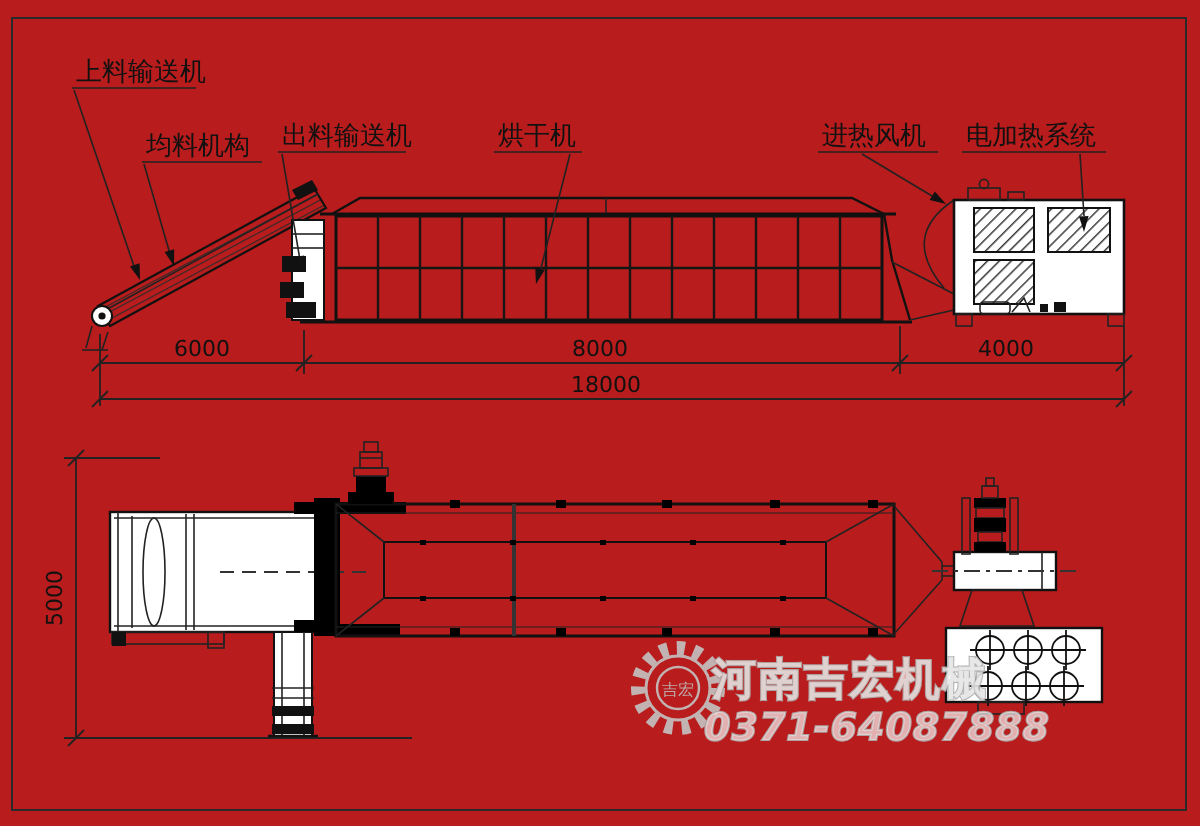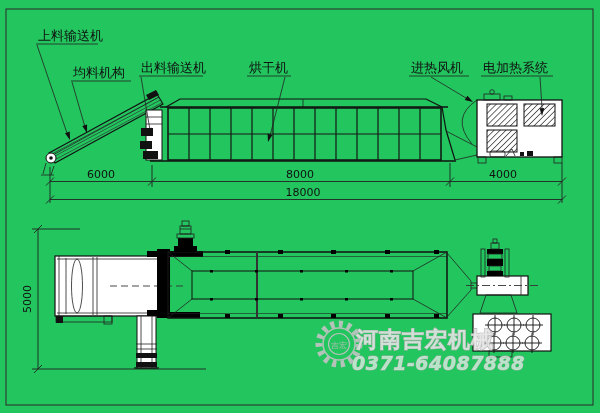--- a/index.html
+++ b/index.html
@@ -1,16 +1,16 @@
 <!DOCTYPE html>
 <html><head>
 <meta charset="utf-8">
 <style>
   html,body{margin:0;padding:0;background:#ffffff;}
-  .page{position:relative;width:600px;height:413px;background:#22c55e;overflow:hidden;
+  .page{position:relative;width:600px;height:413px;background:#b91c1c;overflow:hidden;
         font-family:"DejaVu Sans","Liberation Sans",sans-serif;}
   svg{display:block;}
   svg text{font-family:"DejaVu Sans","Liberation Sans",sans-serif;fill:#111;}
   .label-text{font-size:13px;}
   .dim-text{font-size:11px;}
   .wm-cn{font-size:22px;font-weight:bold;letter-spacing:1px;
          fill:#f7f7f7;fill-opacity:.75;stroke:#aeaeae;stroke-width:1.1;paint-order:stroke;}
   .wm-num{font-size:19px;font-weight:bold;font-style:italic;letter-spacing:.5px;
           fill:#f7f7f7;fill-opacity:.75;stroke:#aeaeae;stroke-width:1.1;paint-order:stroke;}
   .wm-logo-text{font-size:8px;fill:#bdbdbd;stroke:none;}

